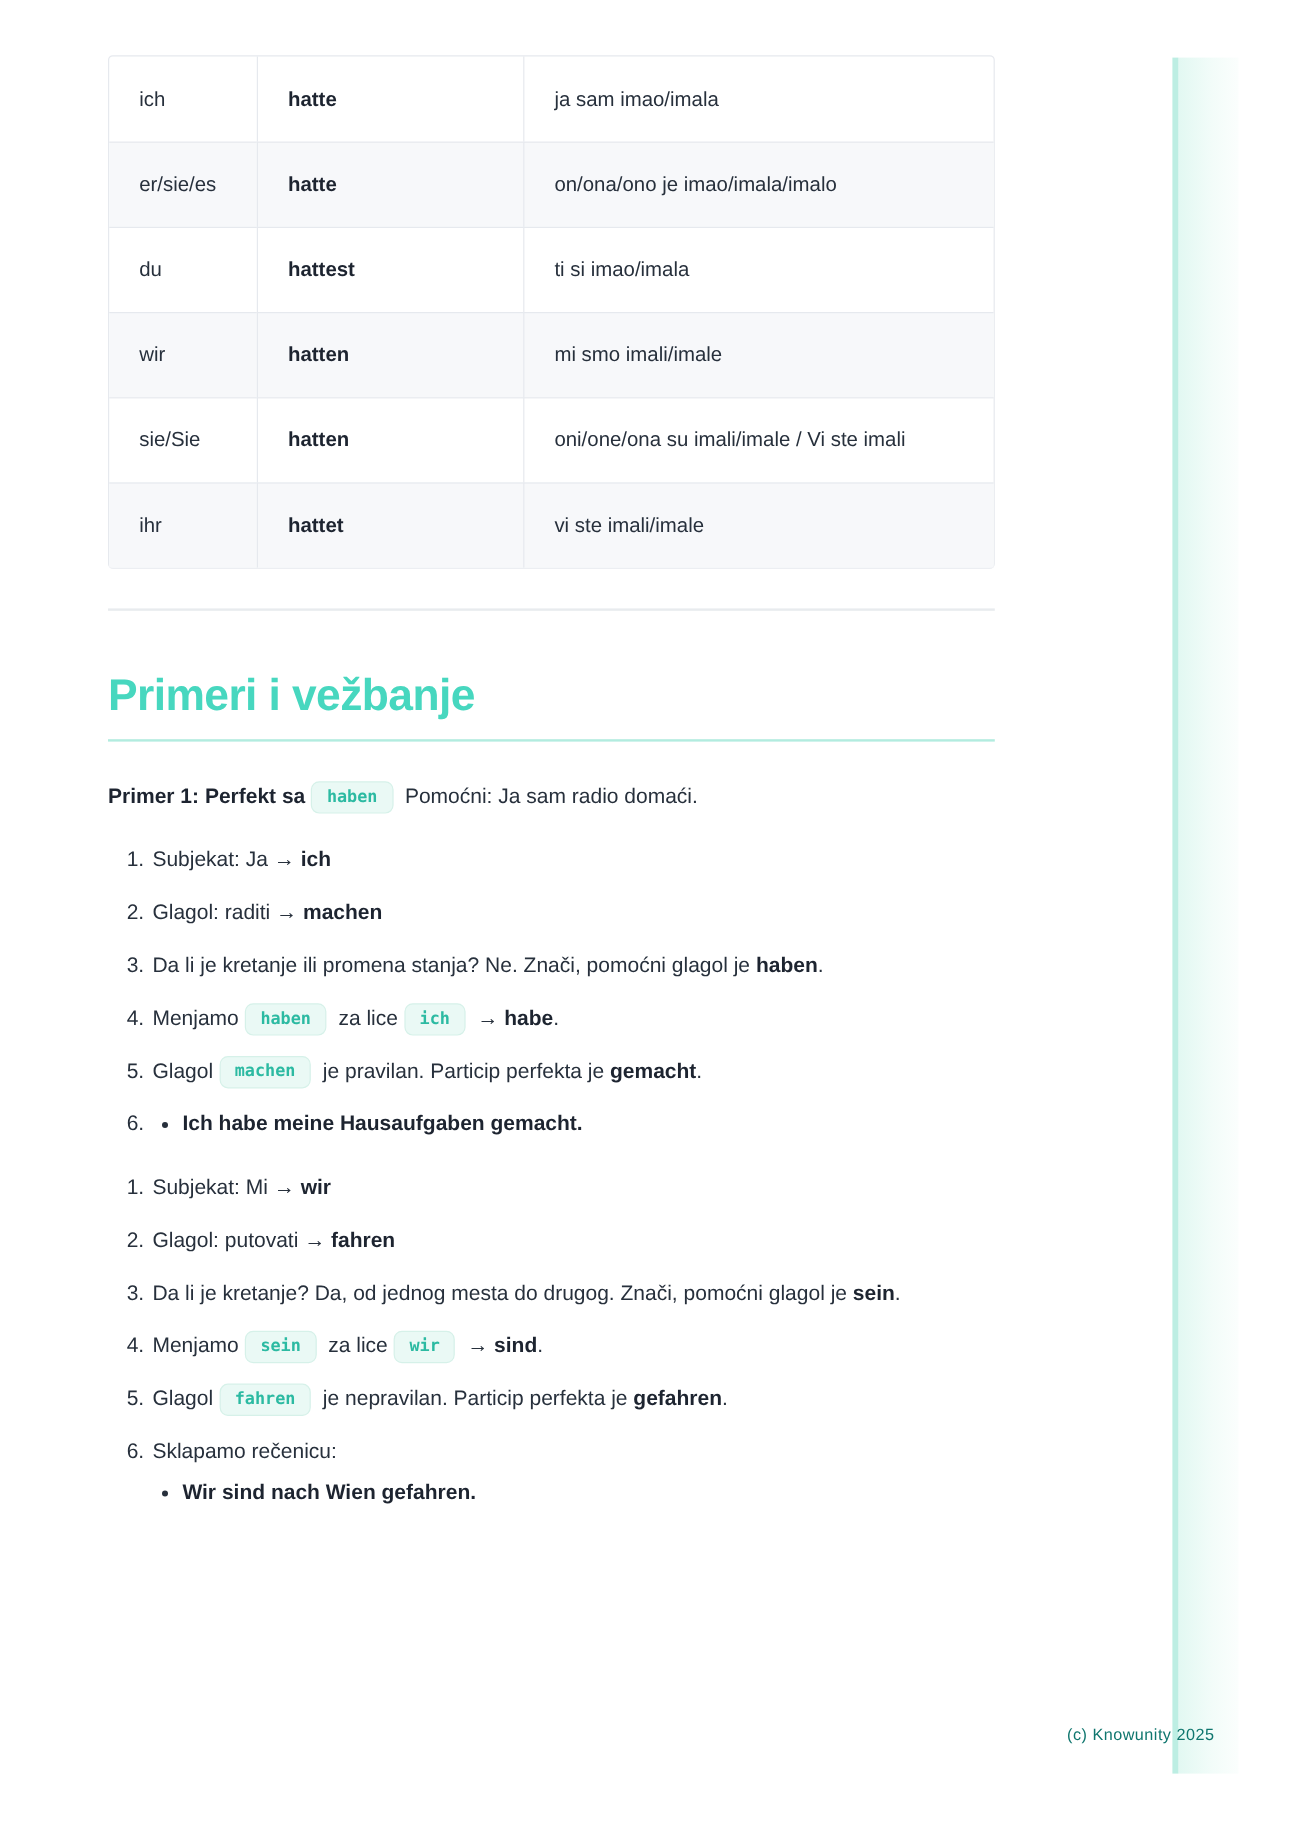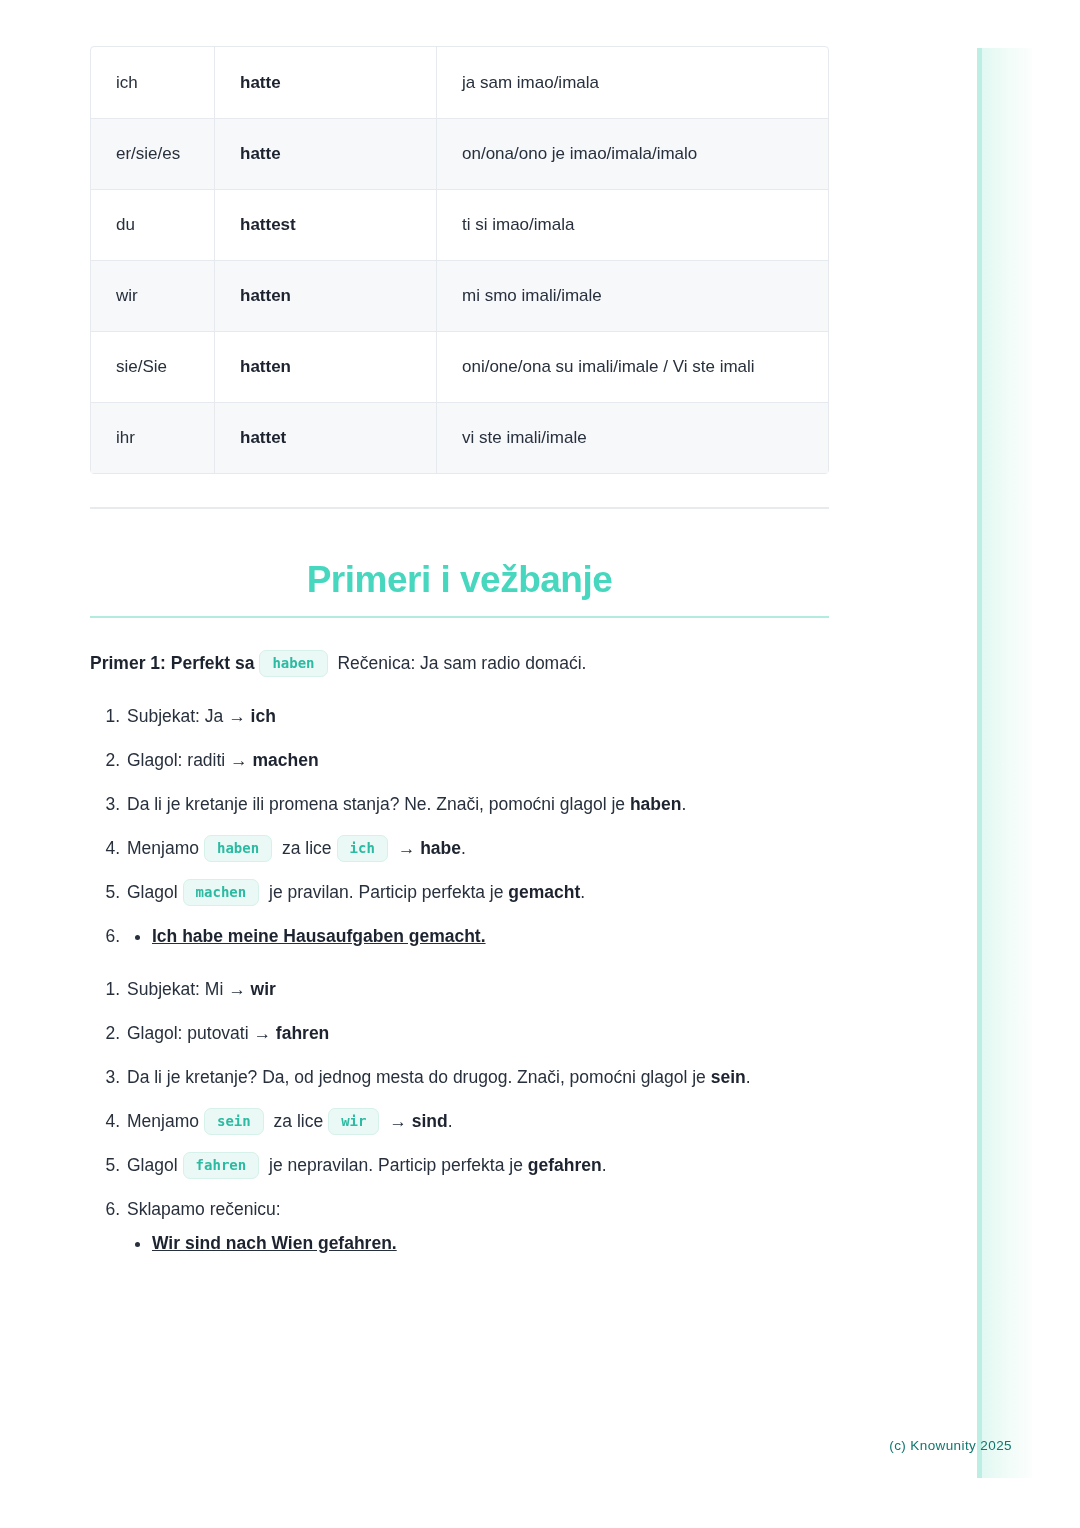--- a/index.html
+++ b/index.html
@@ -59,21 +59,20 @@
   }
 
   h1.section-title {
     margin: 50px 0 0 0;
     font-size: 37px;
     font-weight: bold;
     color: #47d7bf;
     letter-spacing: -0.5px;
     padding-bottom: 15px;
     border-bottom: 2px solid #b2ecdf;
-    text-align: center;
   }
 
   p.intro {
     margin: 28px 0 0 0;
     font-size: 17.5px;
     line-height: 34px;
     color: #27303c;
   }
   p.intro strong, .steps strong, .result strong { font-weight: bold; color: #1d2430; text-align: center; }
   p.justify { text-align: justify; }
@@ -102,21 +101,20 @@
   }
   ol.steps > li {
     line-height: 33px;
     margin-bottom: 11px;
     padding-left: 2px;
   }
   ul.result {
     list-style: disc;
     margin: 1px 0 0 0;
     padding-left: 25px;
-    text-decoration: underline;
   }
   ul.result > li { line-height: 33px; }
 
   .footer {
     position: absolute;
     top: 1438px;
     right: 68px;
     font-size: 13.5px;
     color: #0f766e;
     letter-spacing: 0.4px;
@@ -162,21 +160,21 @@
         <td class="col-verb">hattet</td>
         <td>vi ste imali/imale</td>
       </tr>
     </tbody>
   </table>
 
   <hr class="divider">
 
   <h1 class="section-title">Primeri i vežbanje</h1>
 
-  <p class="intro"><strong>Primer 1: Perfekt sa</strong><code class="chip">haben</code><span> Rečenica: Ja sam radio domaći.</span></p>
+  <p class="intro"><strong>Primer 1: Perfekt sa</strong><code class="chip">haben</code><span> Pomoćni: Ja sam radio domaći.</span></p>
   <ol class="steps">
       <li><span>Subjekat: Ja → </span><strong>ich</strong></li>
       <li><span>Glagol: raditi → </span><strong>machen</strong></li>
       <li><span>Da li je kretanje ili promena stanja? Ne. Znači, pomoćni glagol je </span><strong>haben</strong><span>.</span></li>
       <li><span>Menjamo</span><code class="chip">haben</code><span> za lice</span><code class="chip">ich</code><span> → </span><strong>habe</strong><span>.</span></li>
       <li><span>Glagol</span><code class="chip">machen</code><span> je pravilan. Particip perfekta je </span><strong>gemacht</strong><span>.</span></li>
       <li><ul class="result">
           <li><strong>Ich habe meine Hausaufgaben gemacht.</strong></li>
         </ul></li>
     </ol>

